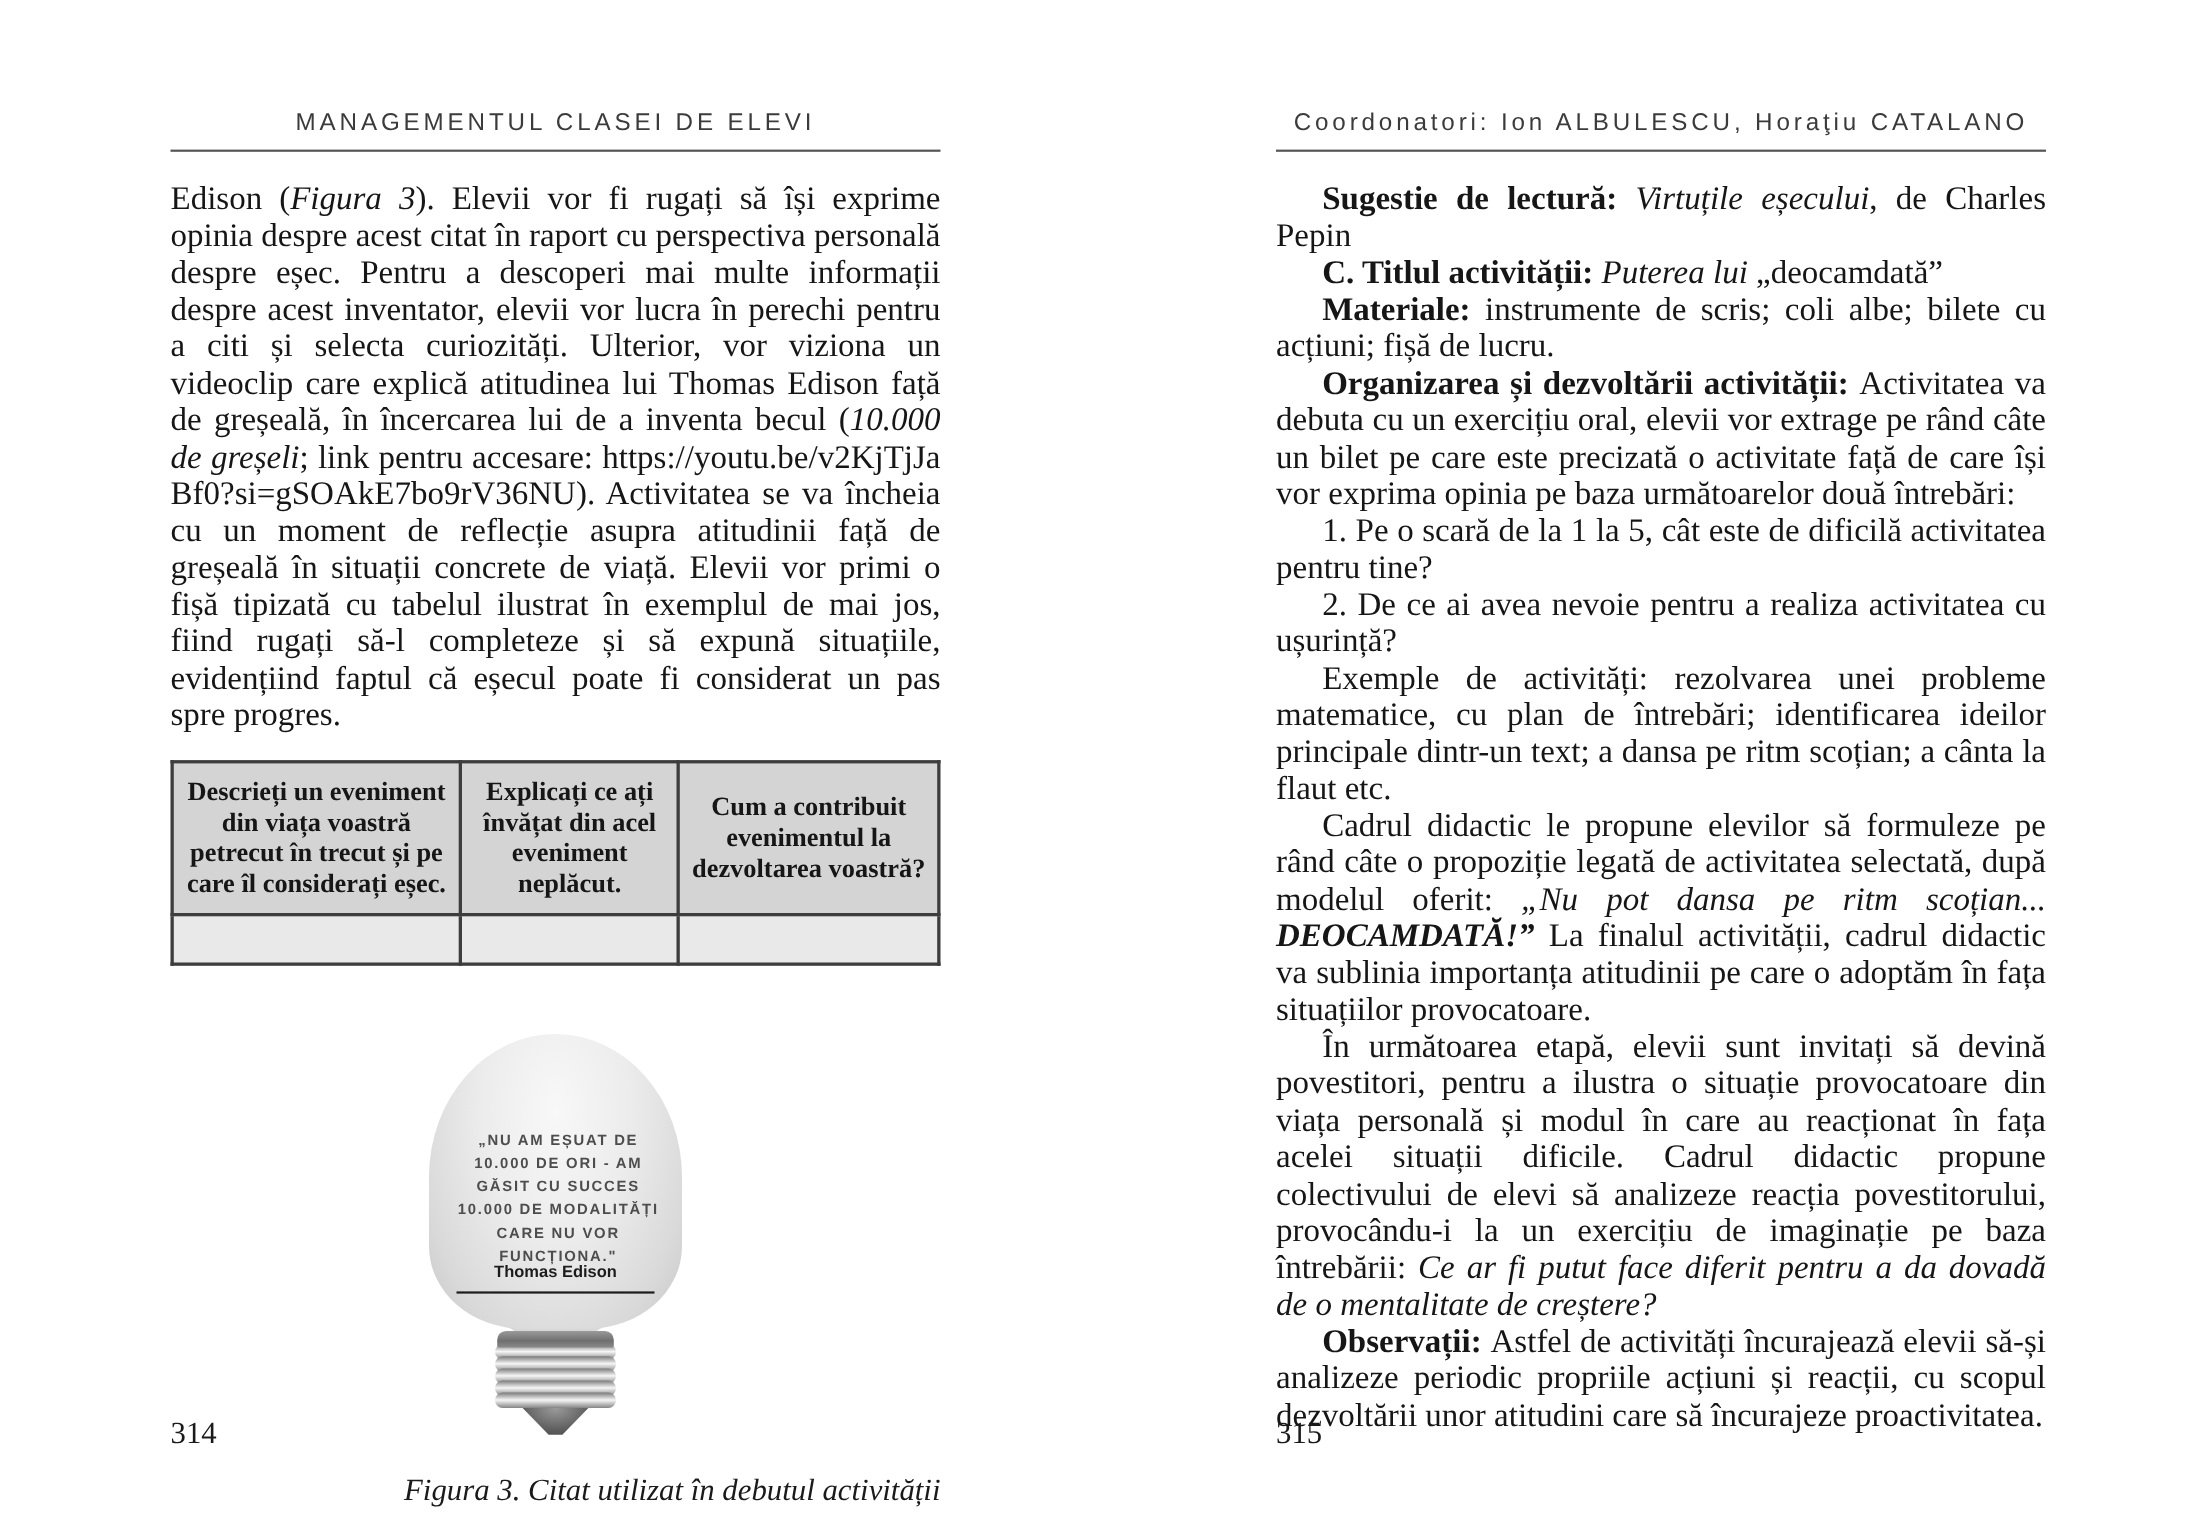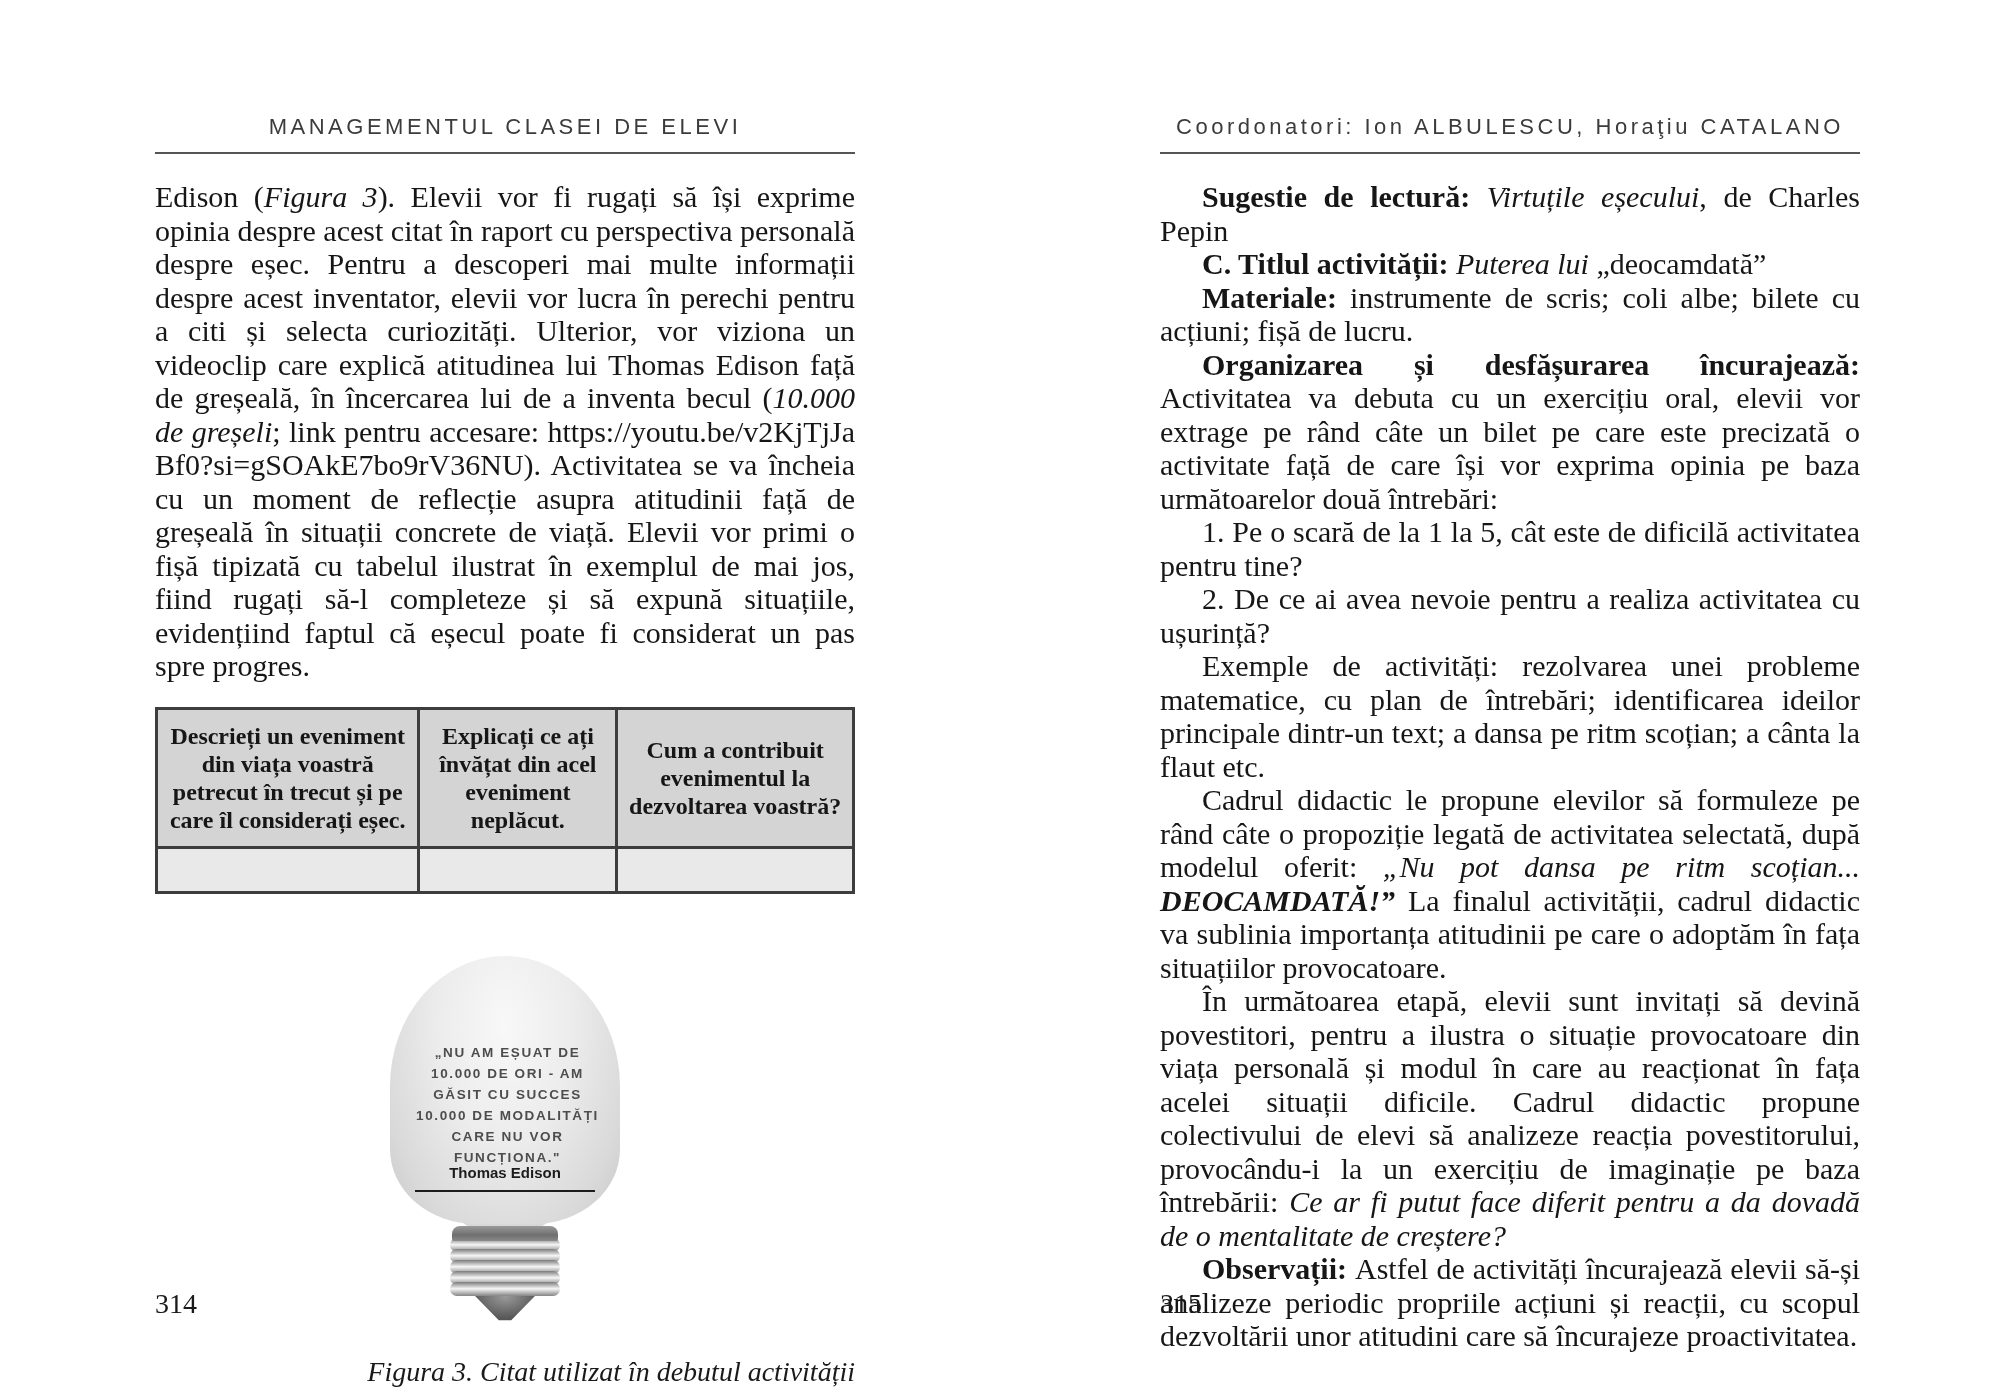--- a/index.html
+++ b/index.html
@@ -1,20 +1,20 @@
 <!DOCTYPE html>
 <html lang="ro"><head>
 <meta charset="utf-8">
 <style>
   html,body{margin:0;padding:0;}
   body{
     width:2000px;height:1400px;position:relative;background:#ffffff;
     font-family:"Liberation Serif", serif;color:#161616;overflow:hidden;
   }
-  .page{position:absolute;top:0;margin-top:16px;}
+  .page{position:absolute;top:0;}
   .page-left{left:155px;width:700px;}
   .page-right{left:1160px;width:700px;}
   .running-head{
     padding-top:98px;text-align:center;
     font-family:"Liberation Sans", sans-serif;
     font-size:22px;font-weight:400;letter-spacing:3.5px;color:#3b3b3b;
   }
   .head-rule{border-bottom:2px solid #555;margin-top:12px;}
   .body-text{margin-top:26px;font-size:30px;line-height:33.5px;text-align:justify;}
   .para{margin:0;}
@@ -132,21 +132,21 @@
 </div>
 
 <div class="page page-right">
   <div class="running-head">Coordonatori: Ion ALBULESCU, Horaţiu CATALANO</div>
   <div class="head-rule"></div>
 
   <div class="body-text">
       <div class="para indent"><span class="b">Sugestie de lectură: </span><span class="i">Virtuțile eșecului</span><span>, de Charles Pepin</span></div>
       <div class="para indent"><span class="b">C. Titlul activității: </span><span class="i">Puterea lui </span><span>„deocamdată”</span></div>
       <div class="para indent"><span class="b">Materiale: </span><span>instrumente de scris; coli albe; bilete cu acțiuni; fișă de lucru.</span></div>
-      <div class="para indent"><span class="b">Organizarea și desfășurarea încurajează: </span><span>Activitatea va debuta cu un exercițiu oral, elevii vor extrage pe rând câte un bilet pe care este precizată o activitate față de care își vor exprima opinia pe baza următoarelor două întrebări:</span></div>
+      <div class="para indent"><span class="b">Organizarea și dezvoltării activității: </span><span>Activitatea va debuta cu un exercițiu oral, elevii vor extrage pe rând câte un bilet pe care este precizată o activitate față de care își vor exprima opinia pe baza următoarelor două întrebări:</span></div>
       <div class="para indent"><span>1. Pe o scară de la 1 la 5, cât este de dificilă activitatea pentru tine?</span></div>
       <div class="para indent"><span>2. De ce ai avea nevoie pentru a realiza activitatea cu ușurință?</span></div>
       <div class="para indent"><span>Exemple de activități: rezolvarea unei probleme matematice, cu plan de întrebări; identificarea ideilor principale dintr-un text; a dansa pe ritm scoțian; a cânta la flaut etc.</span></div>
       <div class="para indent"><span>Cadrul didactic le propune elevilor să formuleze pe rând câte o propoziție legată de activitatea selectată, după modelul oferit: </span><span class="i">„Nu pot dansa pe ritm scoțian... </span><span class="b i">DEOCAMDATĂ!”</span><span> La finalul activității, cadrul didactic va sublinia importanța atitudinii pe care o adoptăm în fața situațiilor provocatoare.</span></div>
       <div class="para indent"><span>În următoarea etapă, elevii sunt invitați să devină povestitori, pentru a ilustra o situație provocatoare din viața personală și modul în care au reacționat în fața acelei situații dificile. Cadrul didactic propune colectivului de elevi să analizeze reacția povestitorului, provocându-i la un exercițiu de imaginație pe baza întrebării: </span><span class="i">Ce ar fi putut face diferit pentru a da dovadă de o mentalitate de creștere?</span></div>
       <div class="para indent"><span class="b">Observații: </span><span>Astfel de activități încurajează elevii să-și analizeze periodic propriile acțiuni și reacții, cu scopul dezvoltării unor atitudini care să încurajeze proactivitatea.</span></div>
     </div>
 </div>
 
 <div class="pagenum pagenum-left">314</div>

